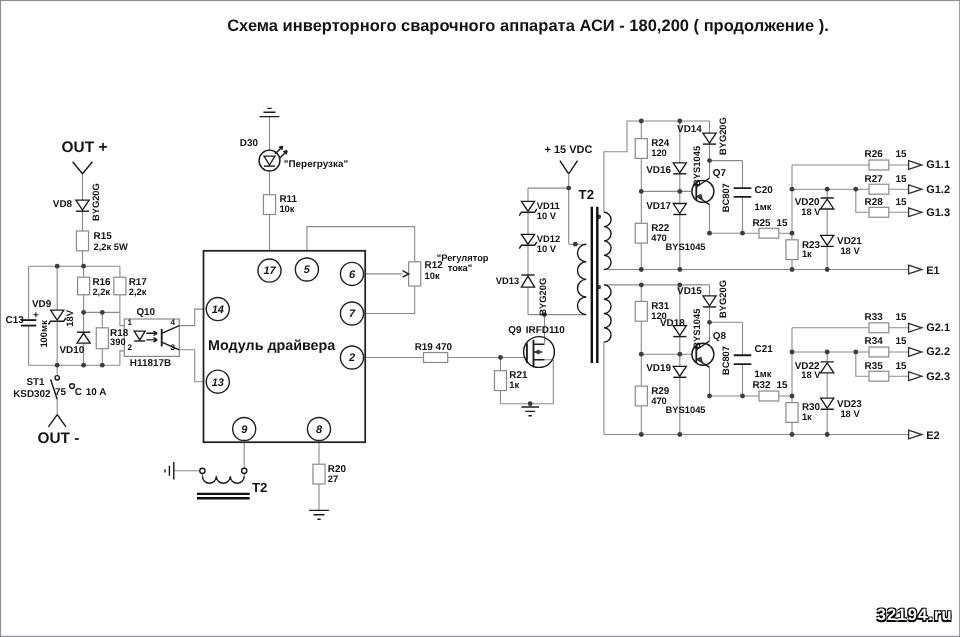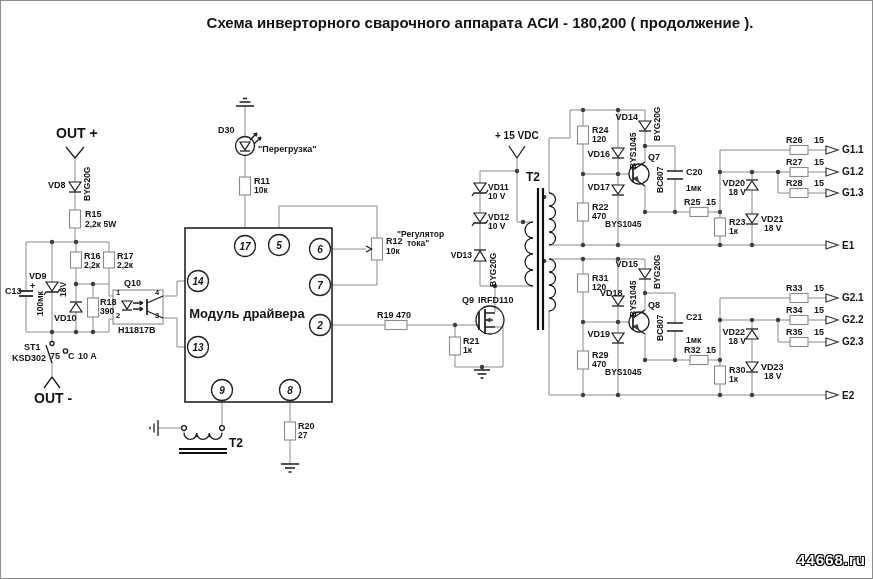--- a/index.html
+++ b/index.html
@@ -474,14 +474,14 @@
     <text class="t8 te" x="746" y="344">18 V</text>
     <text class="t9" x="761" y="370">VD23</text>
     <text class="t8" x="764" y="379">18 V</text>
     <text class="t10" x="842" y="301">G2.1</text>
     <text class="t10" x="842" y="323">G2.2</text>
     <text class="t10" x="842" y="345">G2.3</text>
     <text class="t10" x="842" y="399">E2</text>
   </g>
 </svg>
 
-<div id="wm">44668.ru</div>
+<div id="wm">32194.ru</div>
 </div>
 
 </body></html>

